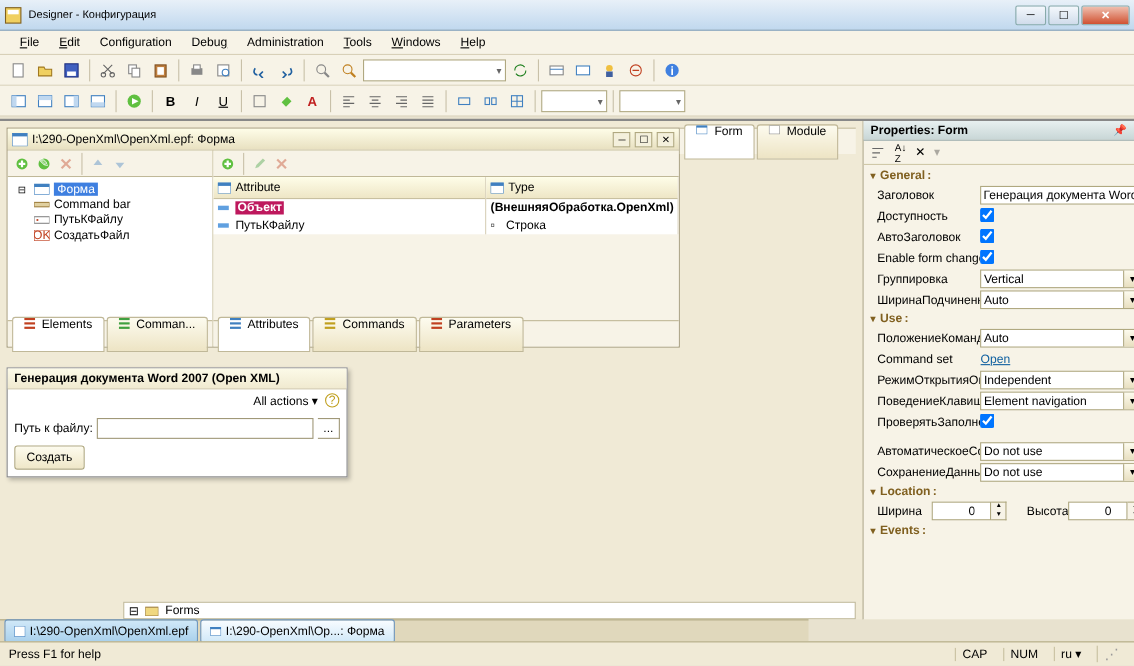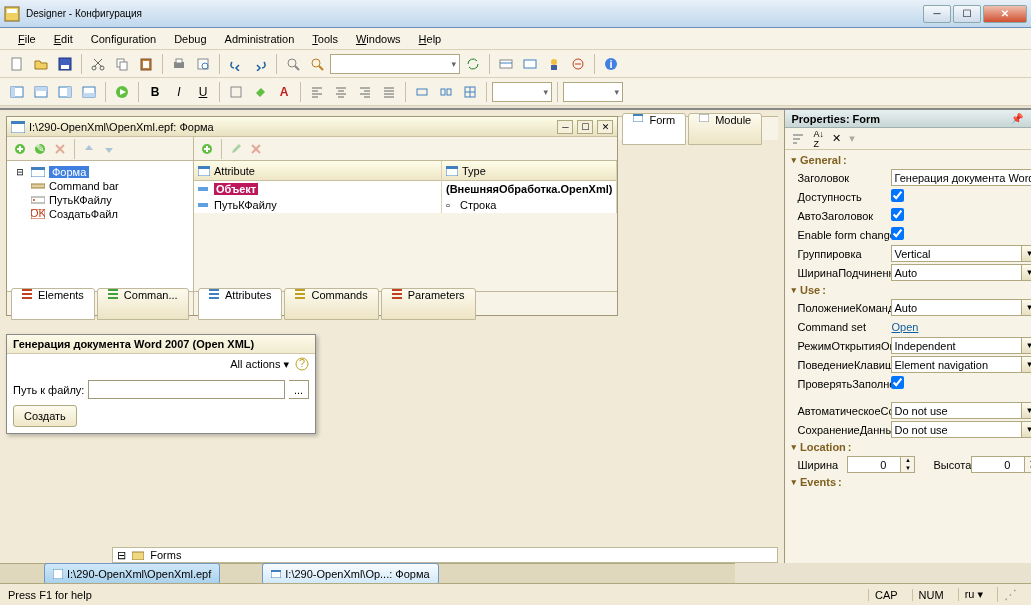--- a/index.html
+++ b/index.html
@@ -77,21 +77,21 @@
 .prow input[type=checkbox] { }
 .prow .sel { width:100%; height:17px; border:1px solid #b0a880; background:#fff; display:flex; align-items:center; padding:0 2px; position:relative;}
 .prow .sel::after { content:'▾'; position:absolute; right:2px; background:linear-gradient(#fdfbee,#e8dfc0); width:14px; text-align:center; border-left:1px solid #b0a880; height:15px; line-height:15px; font-size:9px;}
 .prow .link { color:#1060a0; text-decoration:underline; cursor:pointer; }
 .prow .spin { display:flex; }
 .prow .spin input { width:54px; text-align:right; padding-right:14px;}
 .prow .spin .sp { width:14px; height:17px; border:1px solid #b0a880; border-left:none; display:flex; flex-direction:column;}
 .prow .spin .sp div{ flex:1; font-size:6px; text-align:center; line-height:7px;}
 
 .filetabs { position:absolute; bottom:22px; left:0; right:296px; height:20px; background:#e0d8bc; border-top:1px solid #b0a880; display:flex; align-items:center; padding:0 4px; gap:2px;}
-.ftab { height:22px; padding:0 8px; display:inline-flex; align-items:center; gap:4px; background:linear-gradient(#d0e8f8,#a8d0ec); border:1px solid #7098c0; border-radius:3px;margin-left:40px; }
+.ftab { height:22px; padding:0 8px; display:inline-flex; align-items:center; gap:4px; background:linear-gradient(#d0e8f8,#a8d0ec); border:1px solid #7098c0; border-radius:3px; }
 .ftab.act { background:linear-gradient(#f8fcff,#d0e8f8); }
 
 .statusbar { position:absolute; bottom:0; left:0; right:0; height:22px; background:#f0ead6; border-top:1px solid #b0a880; display:flex; align-items:center; padding:0 8px; gap:8px;}
 .statusbar .sfill { flex:1;}
 .statusbar .sitem { padding:0 6px; border-left:1px solid #c8c0a0;}
 
 svg { display:block; }
 </style>
 </head>
 <body>

